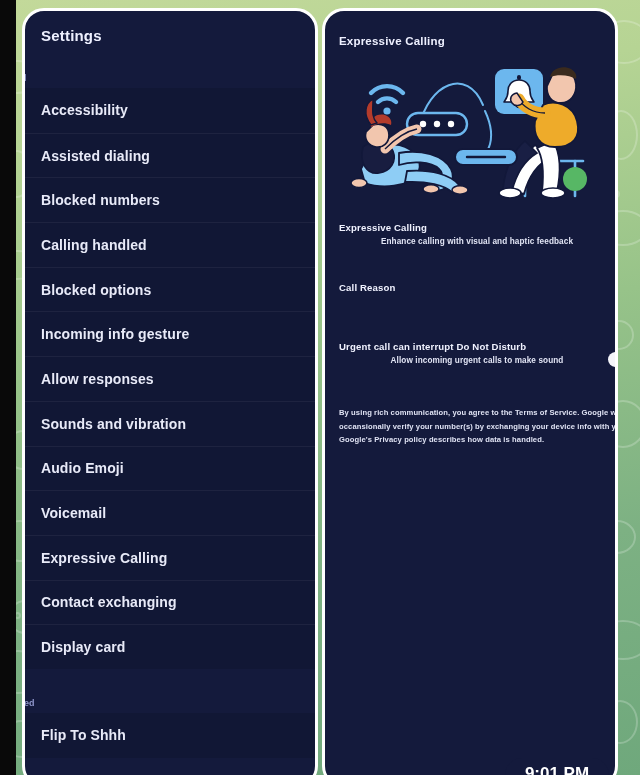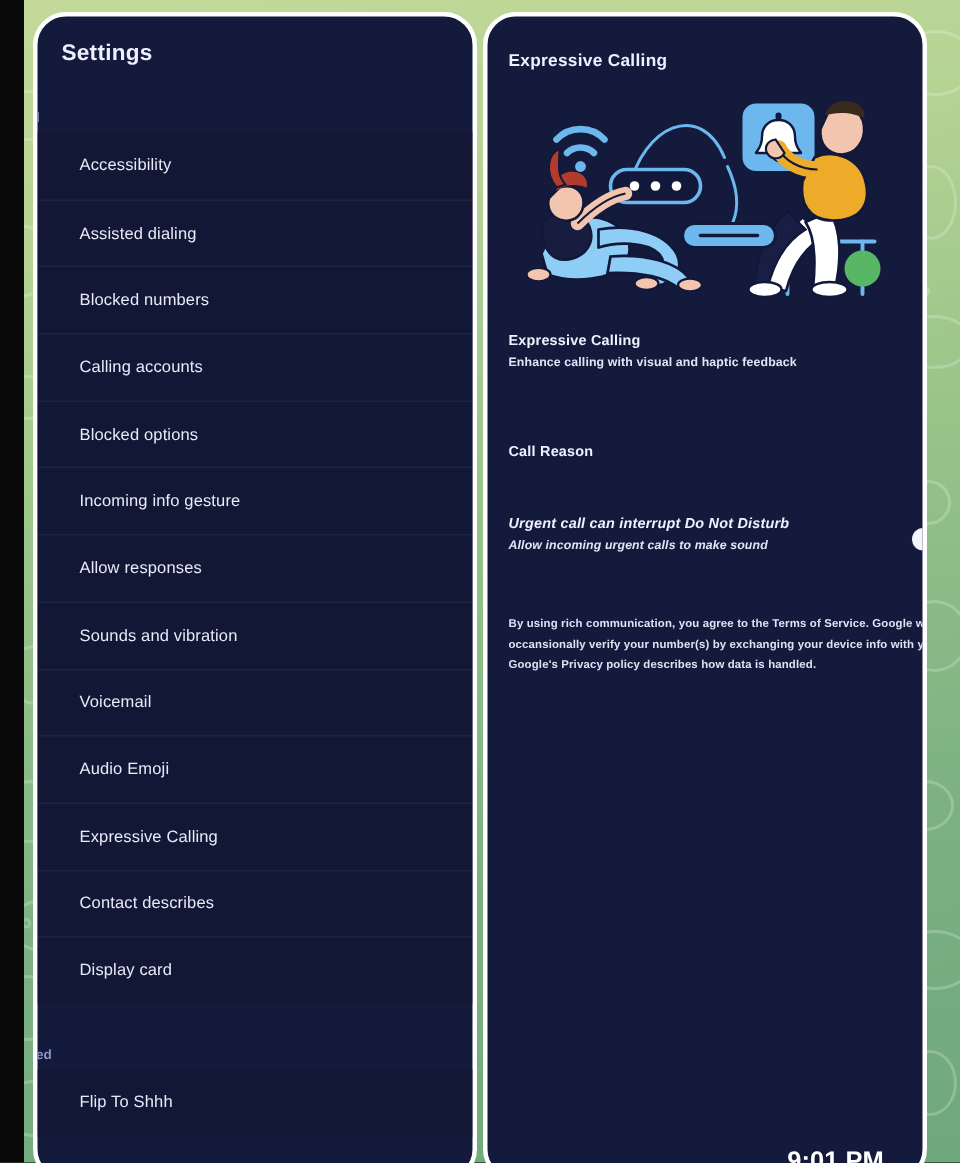--- a/index.html
+++ b/index.html
@@ -71,47 +71,47 @@
     height:44px;
     line-height:68px;
     padding-left:0px;
     margin-left:-6px;
   }
   .list-rows { background:#111735; }
   .row {
     height:44.7px;
     display:flex;
     align-items:center;
-    padding-left:28px;
+    padding-left:16px;
     border-top:1px solid rgba(255,255,255,0.055);
     color:#e8eaf8;
-    font-size:11px;
-    font-weight:normal;
+    font-size:14px;
+    font-weight:bold;
     letter-spacing:.1px;
   }
   .row:first-child { border-top:none; }
 
   
   #detail-panel { left:322px; top:8px; width:296px; height:780px; }
   .detail-title {
     color:#eef0ff;
     font-size:11.5px;
     font-weight:bold;
     padding:24px 0 0 14px;
     letter-spacing:.2px;
   }
   .hero { position:relative; width:296px; height:150px; margin-top:2px; }
   .hero svg { position:absolute; left:22px; top:0; }
 
   .opt { padding:0 0 0 14px; }
   .opt-title { color:#f0f2ff; font-size:9.6px; font-weight:bold; letter-spacing:.15px; }
-  .opt-sub   { color:#e2e5f5; font-size:8.2px; font-weight:bold; margin-top:4px; letter-spacing:.1px; }
+  .opt-sub   { color:#e2e5f5; font-size:8.2px; font-weight:bold; margin-top:4px; letter-spacing:.1px;text-align:center; }
   .opt-gap-a { margin-top:23px; }
-  .opt-gap-b { margin-top:50px; }
-  .opt-gap-c { margin-top:37px;font-style:italic; }
+  .opt-gap-b { margin-top:36px; }
+  .opt-gap-c { margin-top:48px; }
 
   .terms {
     margin:41px 0 0 14px;
     color:#dfe2f3;
     font-size:7.6px;
     font-weight:bold;
     line-height:13.5px;
     width:330px;
     letter-spacing:.1px;
   }
@@ -172,29 +172,29 @@
 <div class="panel" id="settings-panel">
 
   <div class="settings-title">Settings</div>
 
   <div class="section-head">al</div>
 
   <div class="list-rows">
     <div class="row">Accessibility</div>
     <div class="row">Assisted dialing</div>
     <div class="row">Blocked numbers</div>
-    <div class="row">Calling accounts</div>
+    <div class="row">Calling handled</div>
     <div class="row">Blocked options</div>
     <div class="row">Incoming info gesture</div>
     <div class="row">Allow responses</div>
     <div class="row">Sounds and vibration</div>
+    <div class="row">Audio Emoji</div>
     <div class="row">Voicemail</div>
-    <div class="row">Audio Emoji</div>
     <div class="row">Expressive Calling</div>
-    <div class="row">Contact describes</div>
+    <div class="row">Contact exchanging</div>
     <div class="row">Display card</div>
   </div>
 
   <div class="section-head">ced</div>
 
   <div class="list-rows">
     <div class="row">Flip To Shhh</div>
   </div>
 </div>
 

